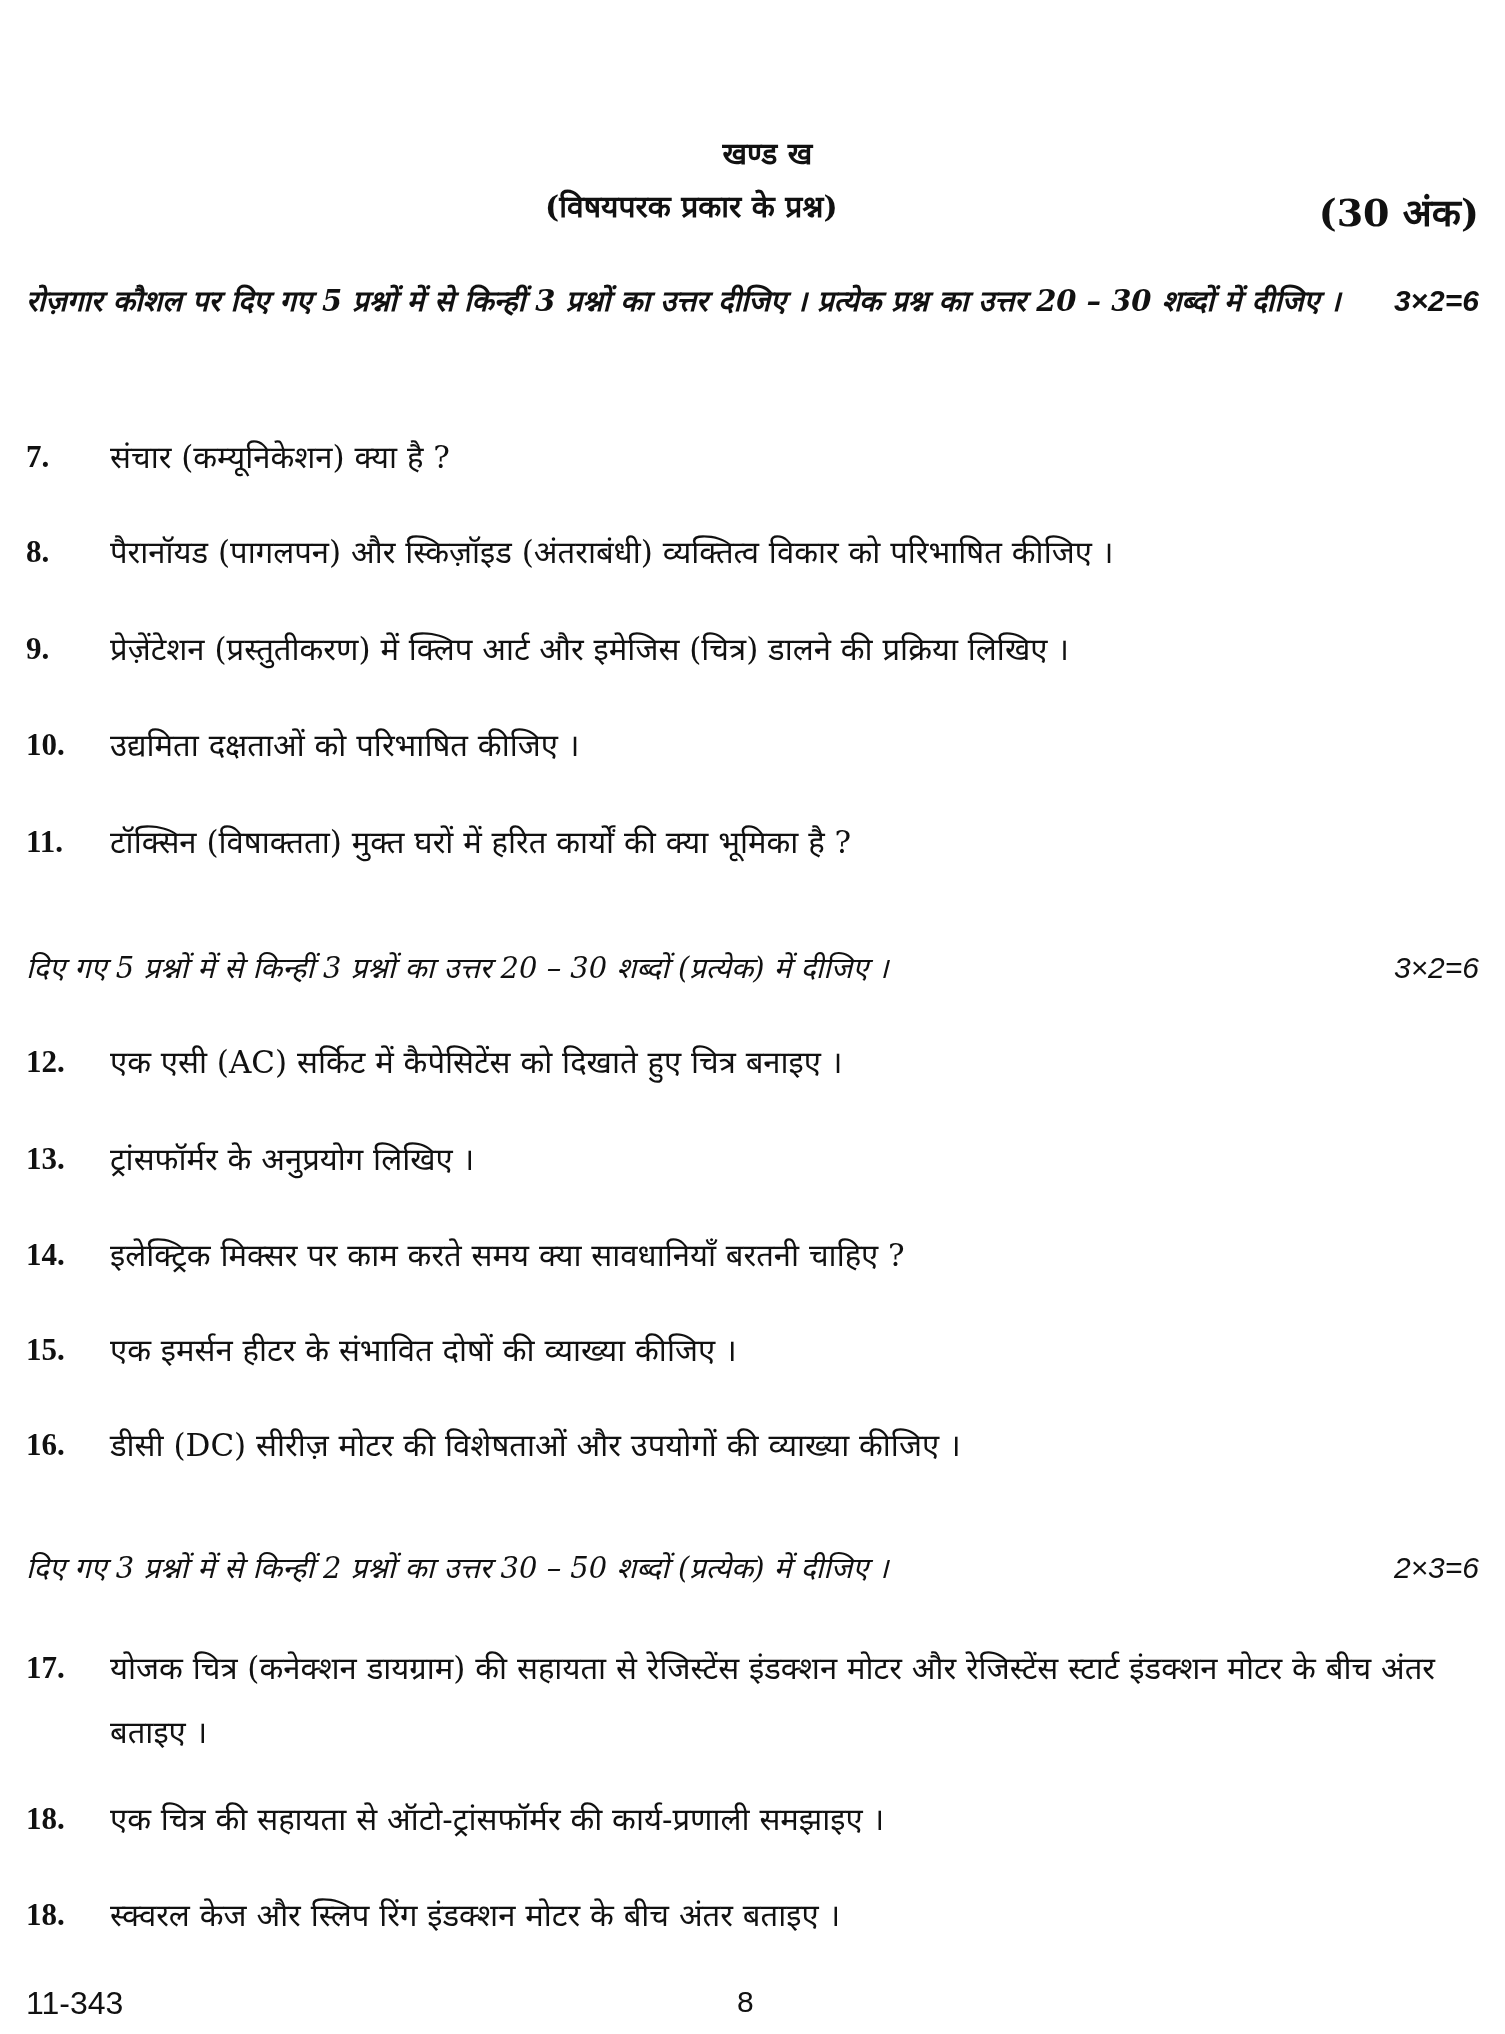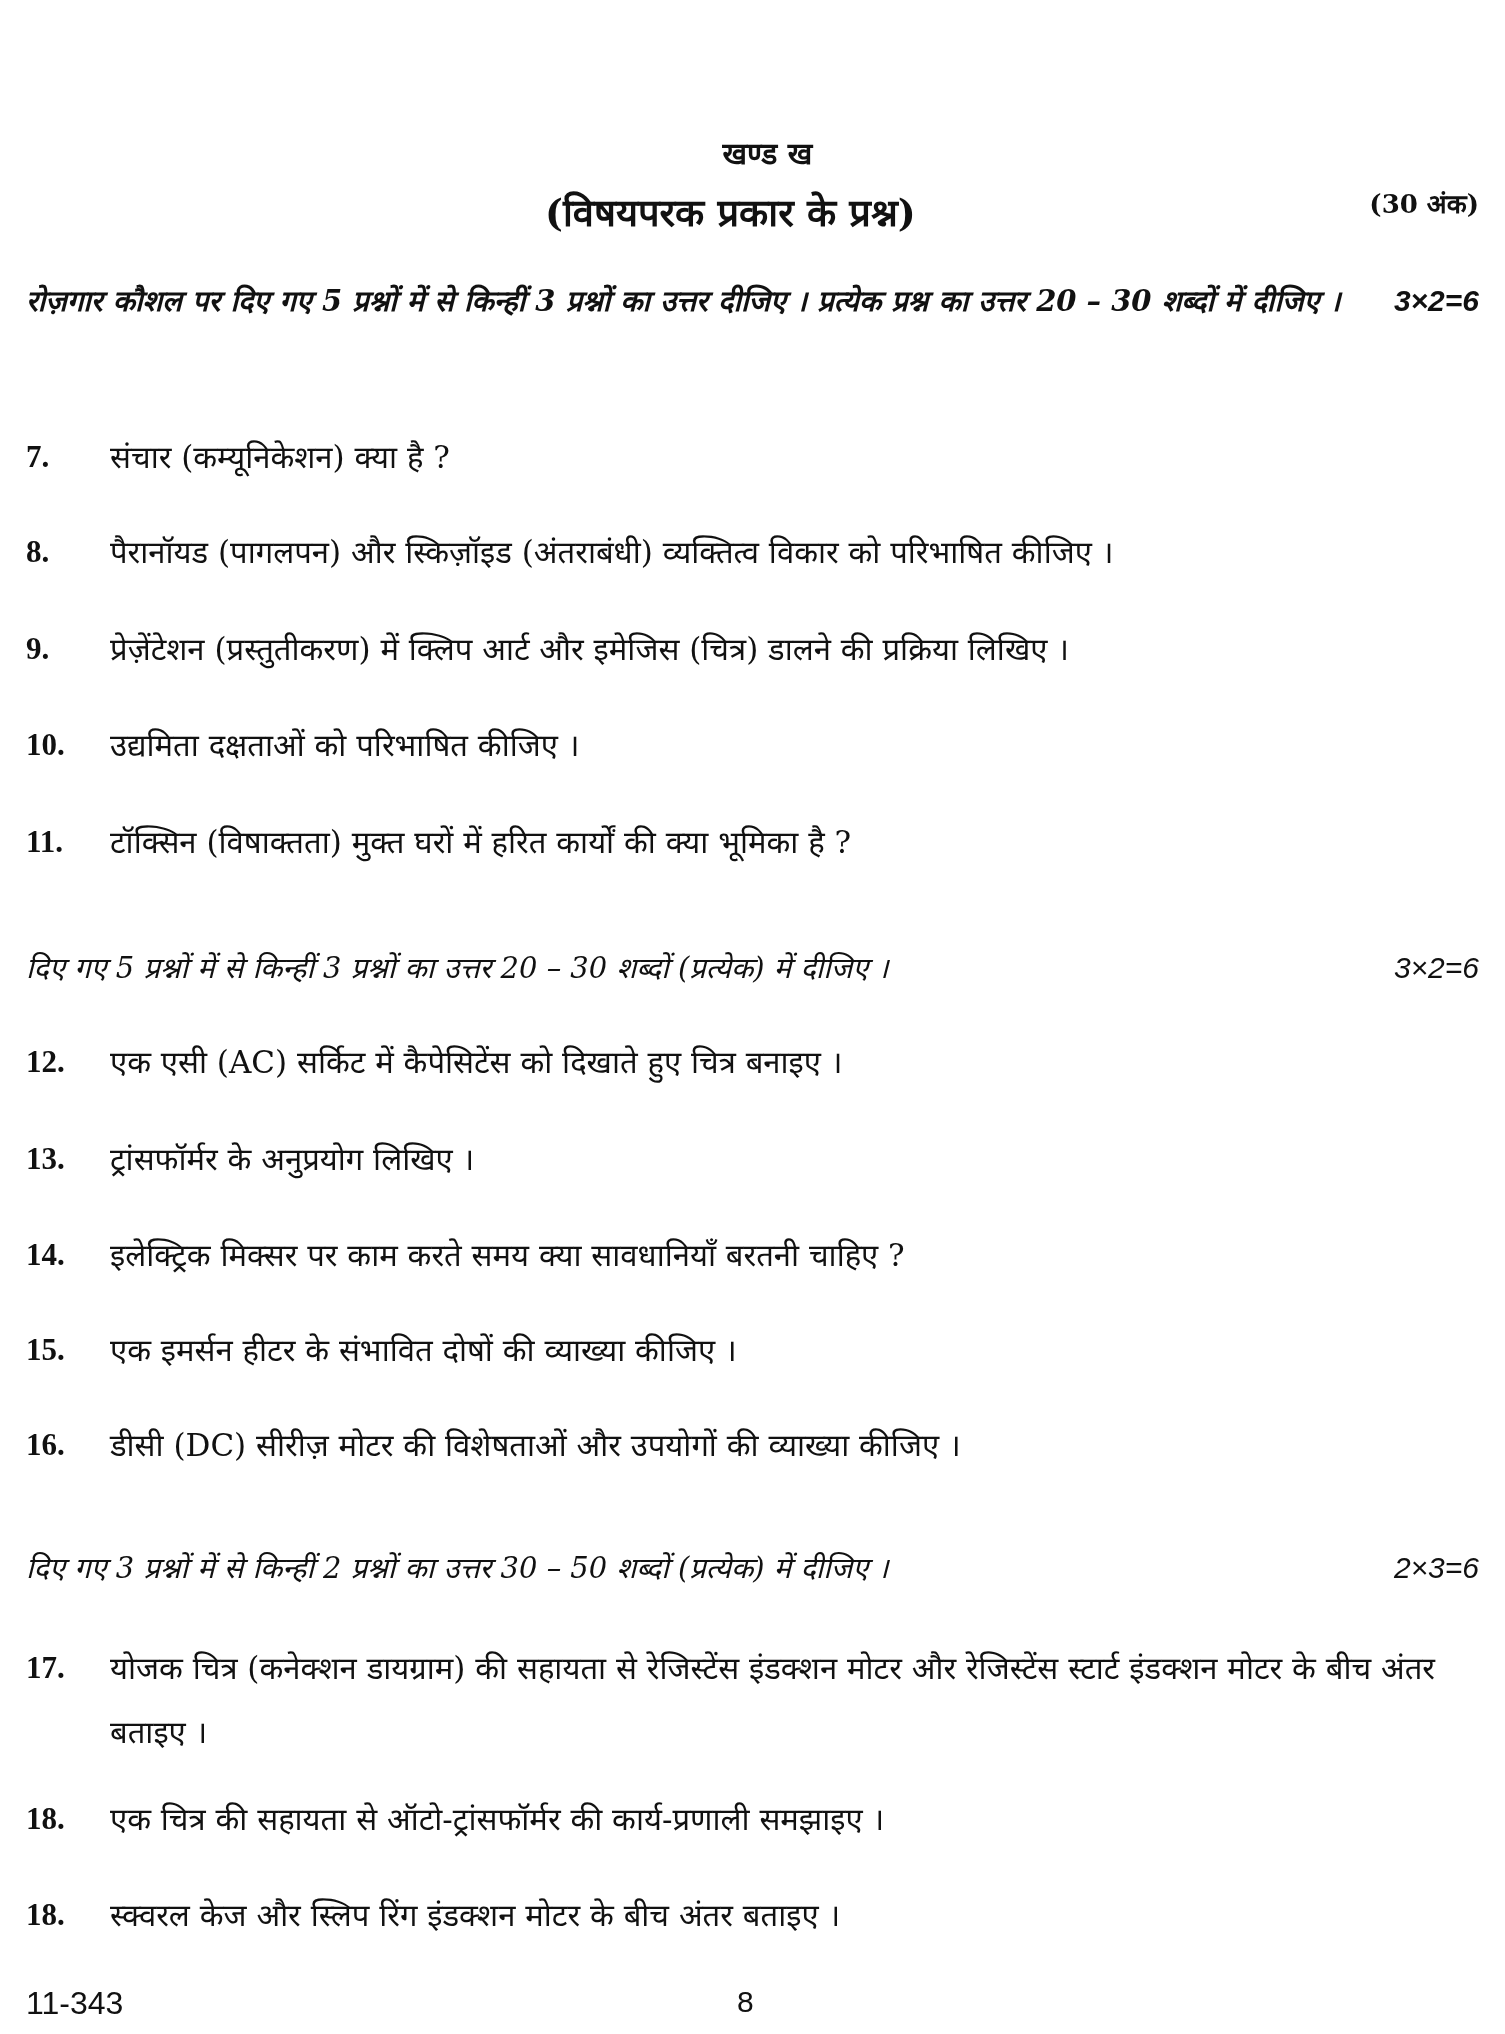--- a/index.html
+++ b/index.html
@@ -30,29 +30,29 @@
     font-size: 30px;
     font-weight: bold;
     padding-left: 30px;
     box-sizing: border-box;
     letter-spacing: 0px;
   }
   .section-subtitle {
     position: absolute;
     top: 185px;
     left: 545px;
-    font-size: 38px;
+    font-size: 30px;
     font-weight: bold;
     white-space: nowrap;
   }
   .section-marks {
     position: absolute;
     top: 185px;
     right: 26px;
-    font-size: 26px;
+    font-size: 38px;
     font-weight: bold;
     white-space: nowrap;
   }
   .instruction {
     position: absolute;
     left: 26px;
     right: 26px;
     font-style: italic;
     font-size: 29px;
     line-height: 66px;

